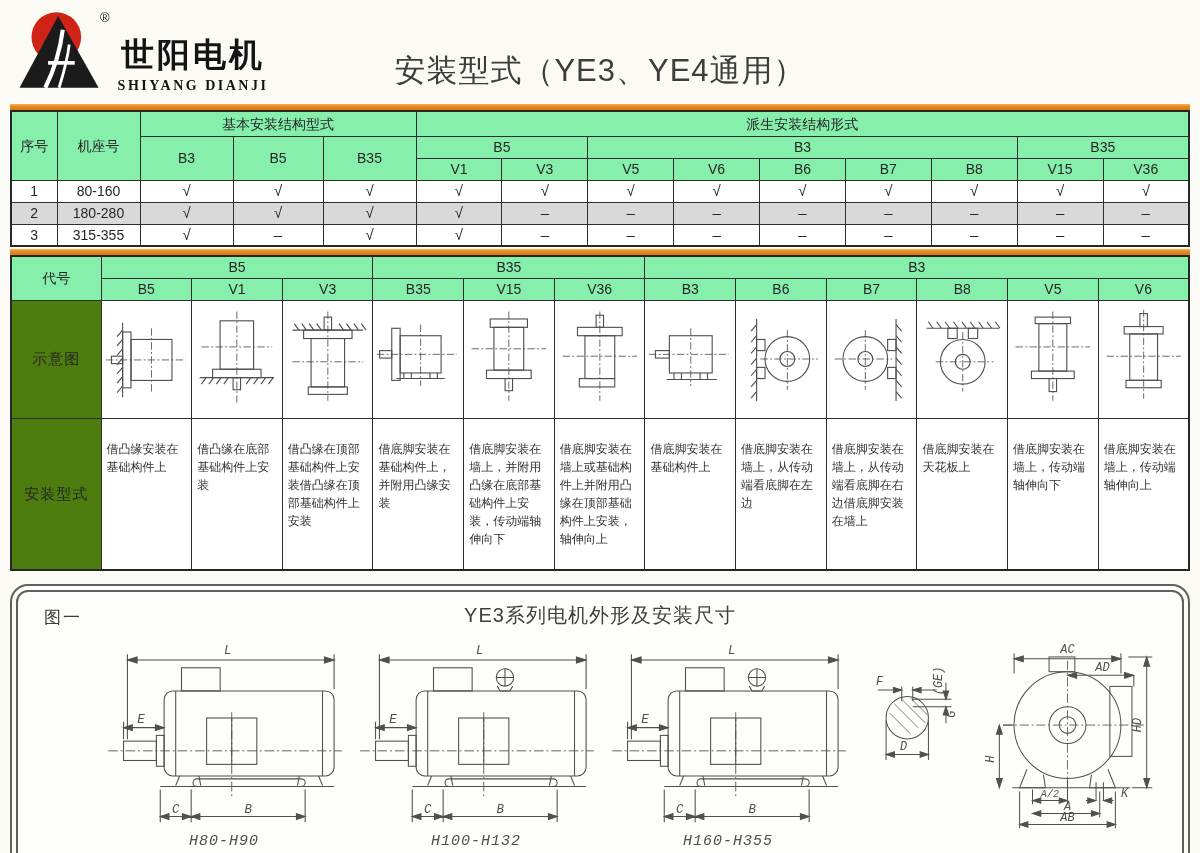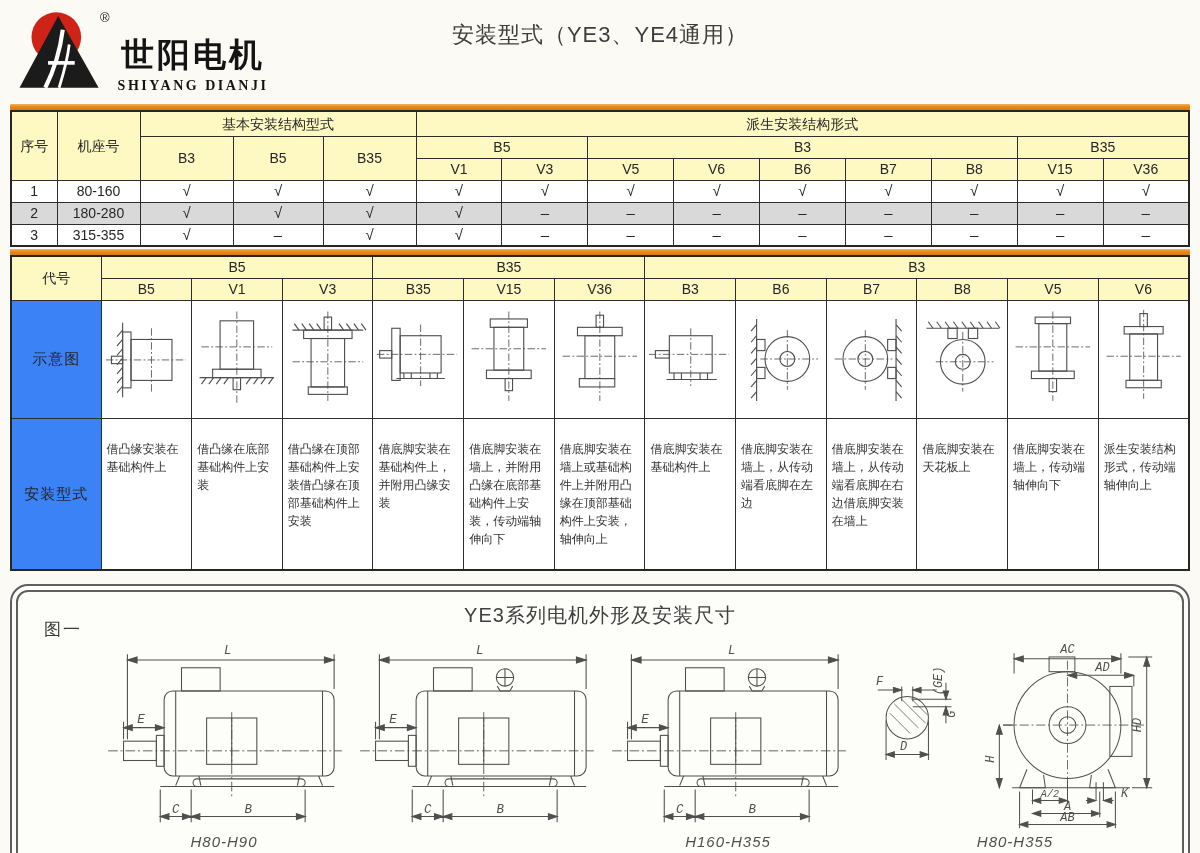--- a/index.html
+++ b/index.html
@@ -12,48 +12,48 @@
     position:relative;
   }
   
   .header { position:relative; height:100px; }
   .logo { position:absolute; left:14px; top:4px; display:flex; align-items:flex-start; }
   .logo-mark { width:92px; height:92px; }
   .logo-reg { font-size:13px; color:#222; position:relative; top:6px; left:-6px; }
   .logo-text { margin-left:2px; padding-top:34px;text-align:center; }
   .logo-cn { font-size:33px; font-weight:bold; color:#141414; letter-spacing:3px; line-height:1; }
   .logo-en { font-family:"Liberation Serif", serif; font-size:14px; font-weight:bold; color:#141414; letter-spacing:2.5px; margin-top:7px; }
-  .page-title { text-align:center; padding-top:20px; font-size:22px; color:#3d3d3d; letter-spacing:1px; }
+  .page-title { text-align:center; padding-top:50px; font-size:31px; color:#3d3d3d; letter-spacing:1px; }
 
   
   .tablewrap { margin:0 10px; }
   .tw1 { margin-top:4px; }
   .tw2 { margin-top:2px; }
   .accent-bar { height:6px; background:linear-gradient(#f3b159, #e8891d 45%, #d87a10); border-radius:1px; }
   table { width:100%; border-collapse:collapse; table-layout:fixed; background:#fff; }
   td { border:1px solid #2e2e2e; text-align:center; vertical-align:middle; font-size:14px; color:#262626; height:22px; padding:0 2px; line-height:1.15; }
   table { border:2px solid #262626; }
-  td.hd { background:#fef9c3; }
+  td.hd { background:#86efac; }
   tr.alt td { background:#d9d9d9; }
   .t1 tr.h1 td { height:25px; }
   .check { font-size:15px; }
   
   .t2 td.diag-cell { height:118px; background:#fff; padding:2px; }
   .t2 td.desc-cell { height:106px; text-align:left; vertical-align:top; font-size:12px; line-height:1.5; padding:21px 5px; color:#333; }
-  .t2 td.rowlab { font-size:15px; letter-spacing:1px; background:#3b82f6; }
+  .t2 td.rowlab { font-size:15px; letter-spacing:1px; background:#4d7c0f; }
   .mdg { width:100%; height:112px; display:block; }
 
   
   .figure-outer { margin:13px 10px 0; border:2px solid #5f5f5f; border-radius:18px; padding:4px; height:298px; background:#fdfdfa; }
   .figure-inner { border:2px solid #5f5f5f; border-radius:12px; height:100%; position:relative; background:#fdfdfa; padding-top:10px; }
-  .figure-label { position:absolute; left:26px; top:26px; font-size:17px; color:#3c3c3c; letter-spacing:2px;font-family:Liberation Serif, serif; }
+  .figure-label { position:absolute; left:26px; top:14px; font-size:17px; color:#3c3c3c; letter-spacing:2px;font-family:Liberation Serif, serif; }
   .figure-title { text-align:center; font-size:20px; color:#404040; letter-spacing:1px; }
   .drawings { display:flex; justify-content:space-between; align-items:flex-start; padding:4px 26px 0 80px; }
   .drawing { text-align:center; }
-  .drawing-name { font-family:Liberation Sans, sans-serif; font-style:italic; font-size:15px; color:#4f4f4f; margin-top:-2px; letter-spacing:1px;text-align:center; }
+  .drawing-name { font-family:Liberation Mono, monospace; font-style:italic; font-size:15px; color:#4f4f4f; margin-top:-2px; letter-spacing:1px;text-align:center; }
   .figure-caption { text-align:center; font-size:19px; color:#3a3a3a; margin-top:2px; letter-spacing:1px; }
   svg text.dim { font-family:"Liberation Mono", monospace; font-style:italic; font-size:13px; fill:#4f4f4f; stroke:none; }
   svg text.dimsm { font-family:"Liberation Mono", monospace; font-style:italic; font-size:11px; fill:#4f4f4f; stroke:none; }
 </style>
 </head>
 <body>
 
 <div class="header">
   <div class="logo">
     <svg class="logo-mark" viewBox="0 0 100 100">
@@ -372,21 +372,21 @@
         <td class="desc-cell">借凸缘在底部基础构件上安装</td>
         <td class="desc-cell">借凸缘在顶部基础构件上安装借凸缘在顶部基础构件上安装</td>
         <td class="desc-cell">借底脚安装在基础构件上，并附用凸缘安装</td>
         <td class="desc-cell">借底脚安装在墙上，并附用凸缘在底部基础构件上安装，传动端轴伸向下</td>
         <td class="desc-cell">借底脚安装在墙上或基础构件上并附用凸缘在顶部基础构件上安装，轴伸向上</td>
         <td class="desc-cell">借底脚安装在基础构件上</td>
         <td class="desc-cell">借底脚安装在墙上，从传动端看底脚在左边</td>
         <td class="desc-cell">借底脚安装在墙上，从传动端看底脚在右边借底脚安装在墙上</td>
         <td class="desc-cell">借底脚安装在天花板上</td>
         <td class="desc-cell">借底脚安装在墙上，传动端轴伸向下</td>
-        <td class="desc-cell">派生安装结构形式，传动端轴伸向上</td>
+        <td class="desc-cell">借底脚安装在墙上，传动端轴伸向上</td>
       </tr>
     </tbody>
   </table>
 </div>
 
 <div class="figure-outer">
   <div class="figure-inner">
     <div class="figure-label">图一</div>
     <div class="figure-title">YE3系列电机外形及安装尺寸</div>
     <div class="drawings">
@@ -450,20 +450,21 @@
               <path d="M64,159 H244"></path>
             <path d="M64,162 V196 M96,162 V196 M214,162 V196"></path>
               <path d="M64,190 H214"></path>
             <path d="M64,190 l9,-3 v6 z M96,190 l-9,-3 v6 z M96,190 l9,-3 v6 z M214,190 l-9,-3 v6 z" fill="#4f4f4f"></path>
           </g>
           <text class="dim" x="134" y="22" text-anchor="middle">L</text>
           <text class="dim" x="44" y="93" text-anchor="middle">E</text>
           <text class="dim" x="80" y="186" text-anchor="middle">C</text>
           <text class="dim" x="155" y="186" text-anchor="middle">B</text>
         </svg>
+        <div class="drawing-name">H100-H132</div>
       </div>
 
       <div class="drawing">
         <svg width="252" height="198" viewBox="0 0 260 205">
           <g stroke="#4f4f4f" fill="none" stroke-width="1.1">
             <path d="M30,22 V110 M244,22 V58"></path>
               <path d="M30,28 H244"></path>
             <path d="M30,28 l10,-3.2 v6.4 z M244,28 l-10,-3.2 v6.4 z" fill="#4f4f4f"></path>
             <rect x="68" y="60" width="176" height="88" rx="9"></rect>
               <path d="M80,60 V148 M232,60 V148"></path>
@@ -558,19 +559,18 @@
           <text class="dim" x="44" y="127" text-anchor="middle">D</text>
           <text class="dim" x="222" y="22" text-anchor="middle">AC</text>
           <text class="dim" x="260" y="41" text-anchor="middle">AD</text>
           <text class="dim" x="302" y="100" transform="rotate(-90 302 100)" text-anchor="middle">HD</text>
           <text class="dim" x="142" y="137" transform="rotate(-90 142 137)" text-anchor="middle">H</text>
           <text class="dimsm" x="203" y="178" text-anchor="middle">A/2</text>
           <text class="dim" x="284" y="178" text-anchor="middle">K</text>
           <text class="dim" x="222" y="192" text-anchor="middle">A</text>
           <text class="dim" x="222" y="204" text-anchor="middle">AB</text>
         </svg>
-        <div class="drawing-name">H80-H355</div>
       </div>
 
     </div>
     <div class="figure-caption">机座带底脚、端盖上无凸缘的电动机（B3）</div>
   </div>
 </div>
 
 </body></html>

